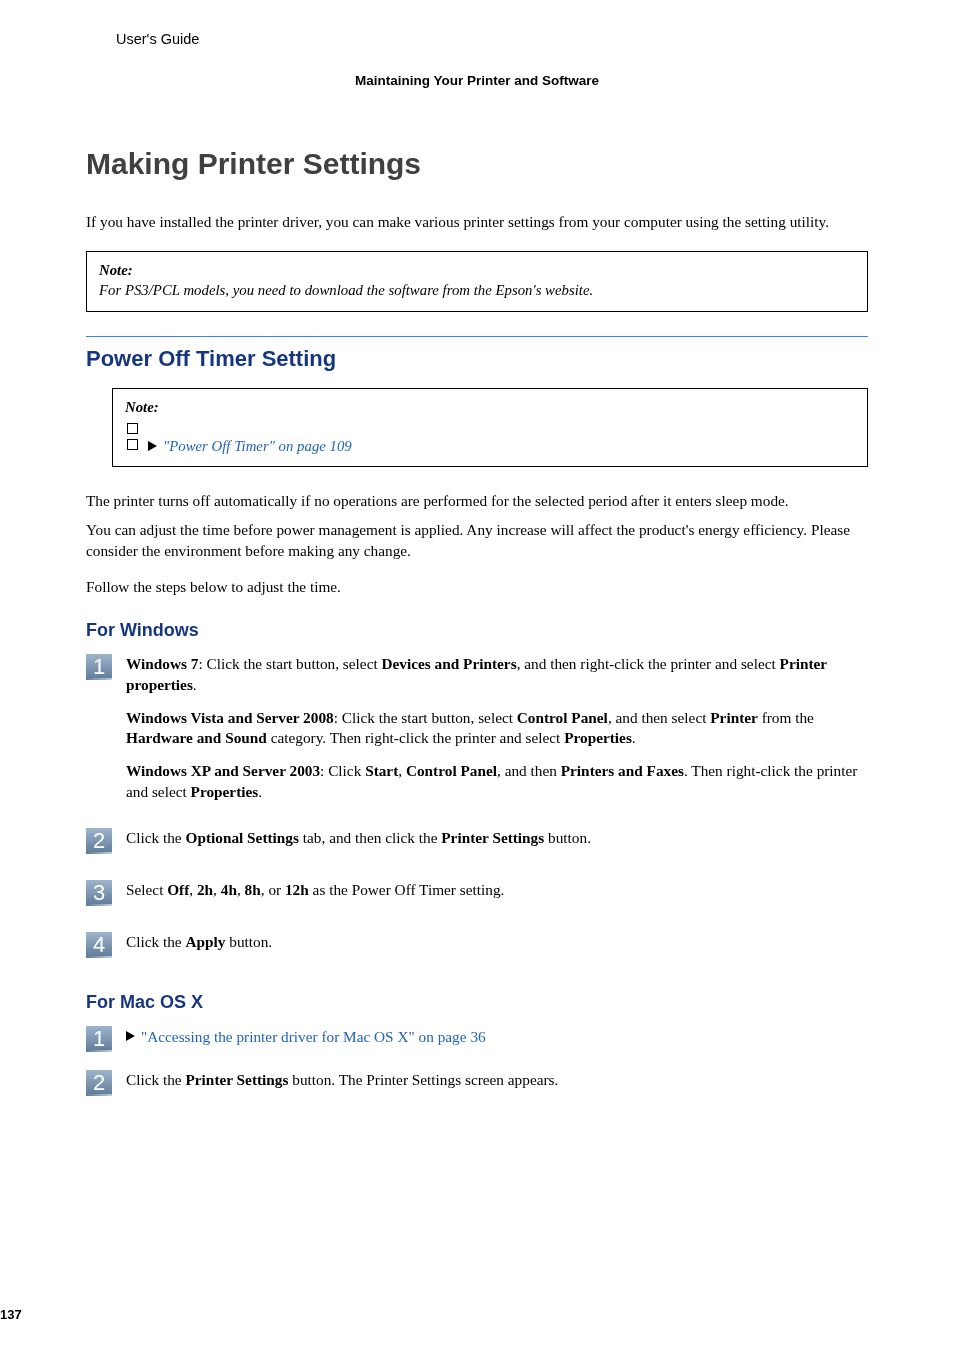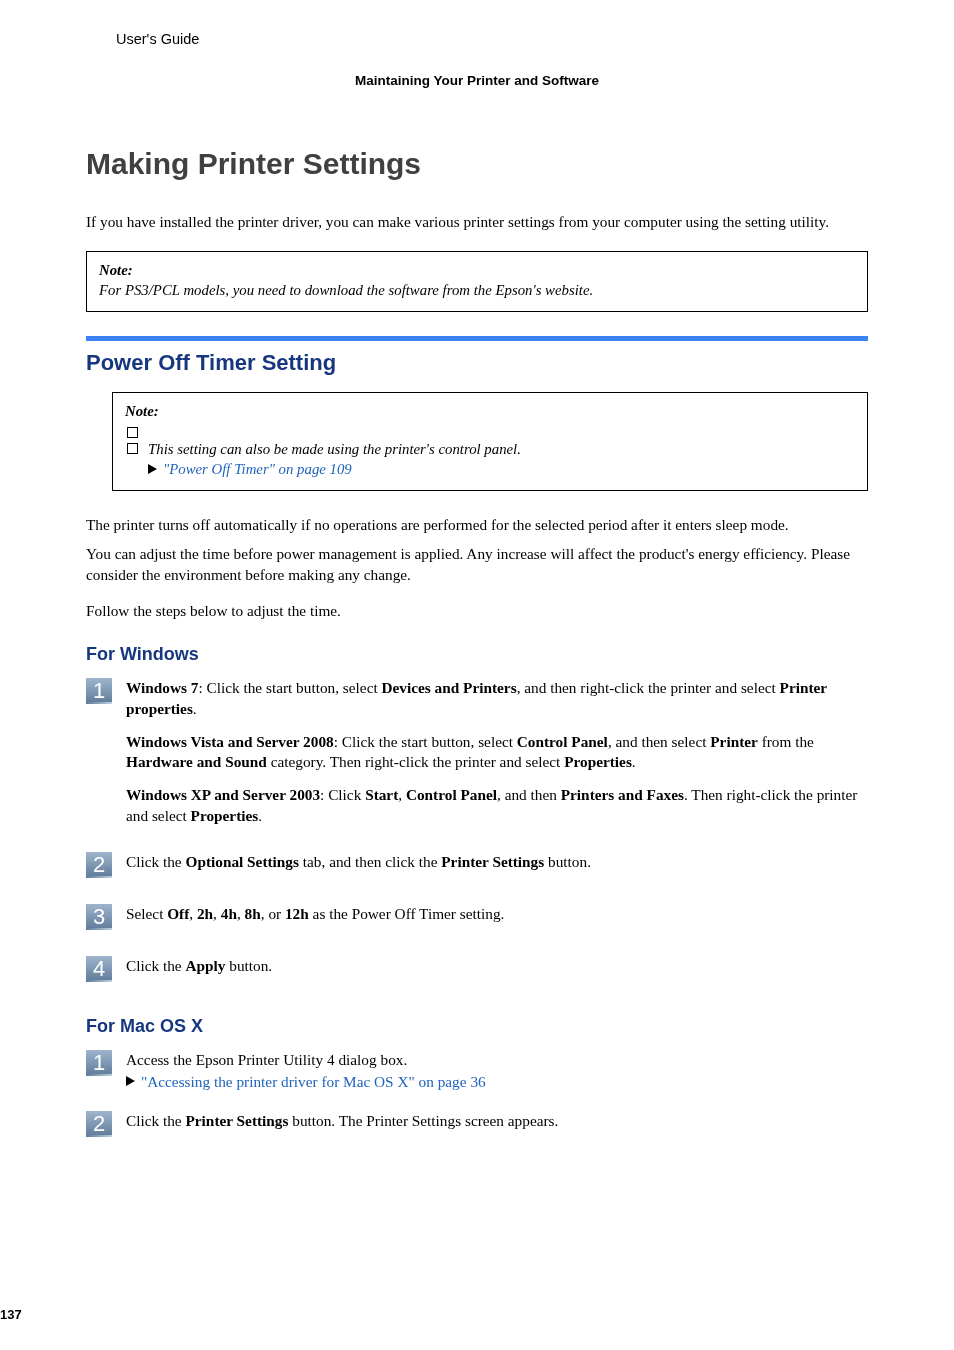--- a/index.html
+++ b/index.html
@@ -29,21 +29,21 @@
   h1.title {
     font-weight: 700;
     font-size: 30px;
     color: #404040;
     margin-bottom: 28px;
   }
   h2.subtitle {
     font-weight: 700;
     font-size: 22px;
     color: #16377f;
-    border-top: 5px solid #3b82f6;
+    border-top: 1px solid #3b82f6;
     padding-top: 7px;
     margin-bottom: 14px;
   }
   h3.sub2 {
     font-weight: 700;
     font-size: 18px;
     color: #16377f;
     margin-top: 20px;
     margin-bottom: 10px;
   }
@@ -129,21 +129,20 @@
 
 <div class="note-box inset">
   <div class="note-head">Note:</div>
   <ul class="checklist">
     <li>
       <span class="box"></span>
     </li>
     <li>
       <span class="box"></span>
       <span style="flex:1">
-        <span class="note-body">This setting can also be made using the printer's control panel.</span>
         <span class="arrow-line" style="margin-left:0;">
           <span class="arrow"></span>
           <span class="ref">"Power Off Timer" on page 109</span>
         </span>
       </span>
     </li>
   </ul>
 </div>
 
 <p class="body">The printer turns off automatically if no operations are performed for the selected period after it enters sleep mode.</p>
@@ -192,21 +191,20 @@
       <span>Click the </span><b>Apply</b><span> button.</span>
     </p>
   </div>
 </div>
 
 <h3 class="sans sub2" style="margin-top:32px">For Mac OS X</h3>
 
 <div class="step">
   <div class="step-badge">1</div>
   <div class="step-body">
-    <p style="margin-bottom:0">Access the Epson Printer Utility 4 dialog box.</p>
     <span class="arrow-line">
       <span class="arrow"></span>
       <span class="ref" style="font-style:normal;color:#2064bb">"Accessing the printer driver for Mac OS X" on page 36</span>
     </span>
   </div>
 </div>
 
 <div class="step" style="margin-top:18px">
   <div class="step-badge">2</div>
   <div class="step-body">

